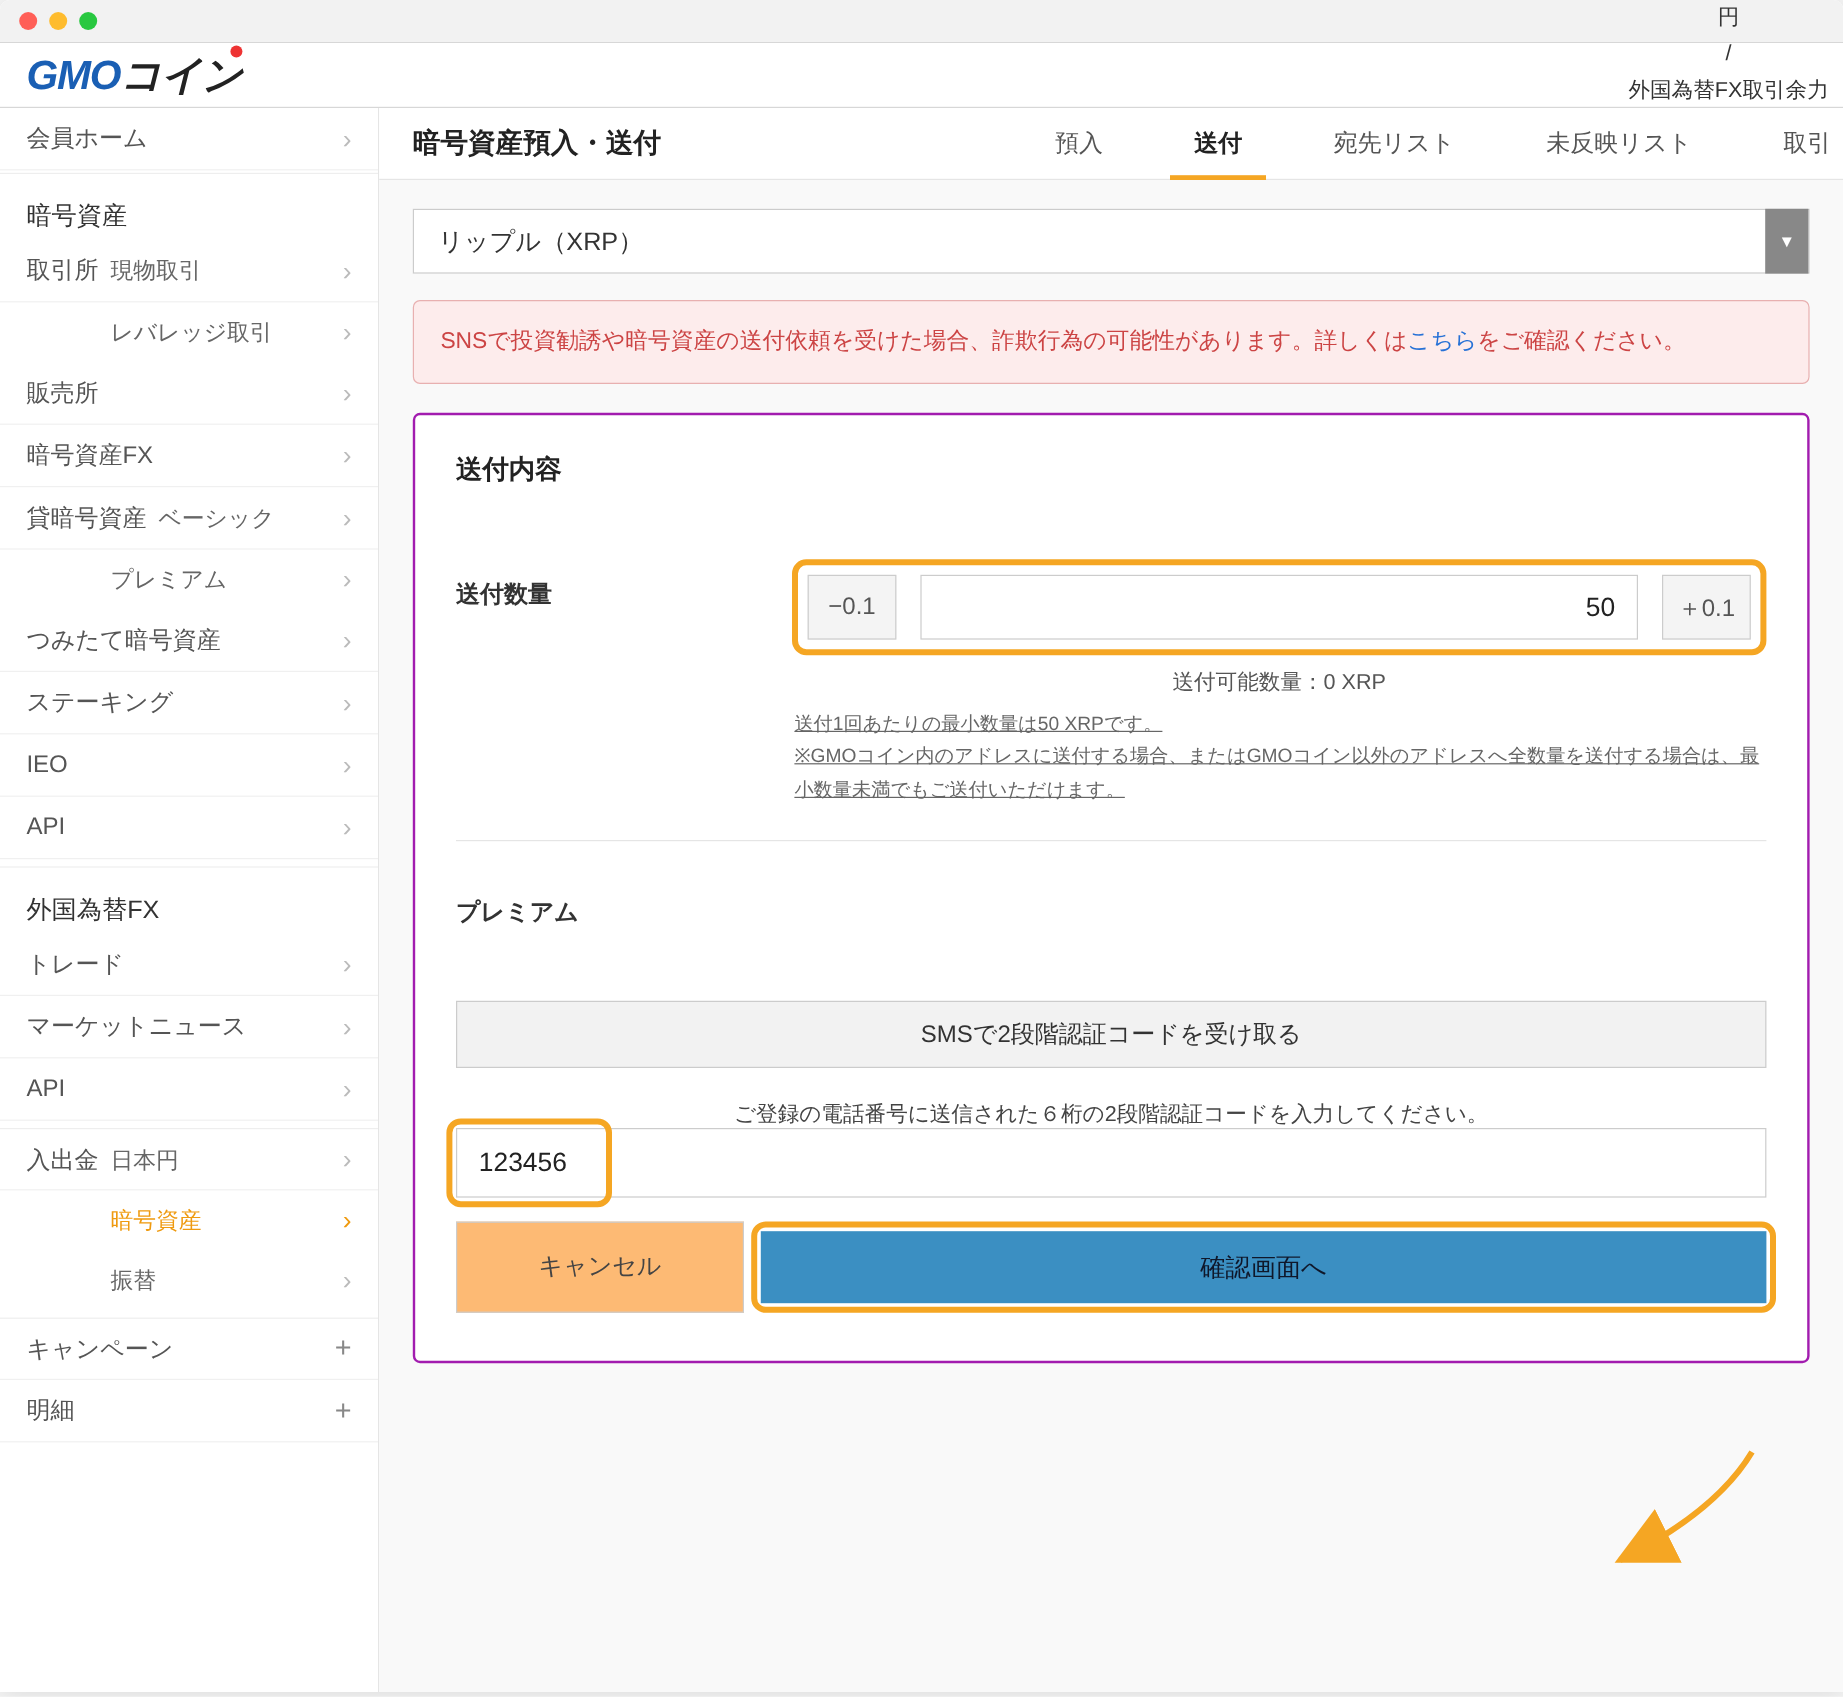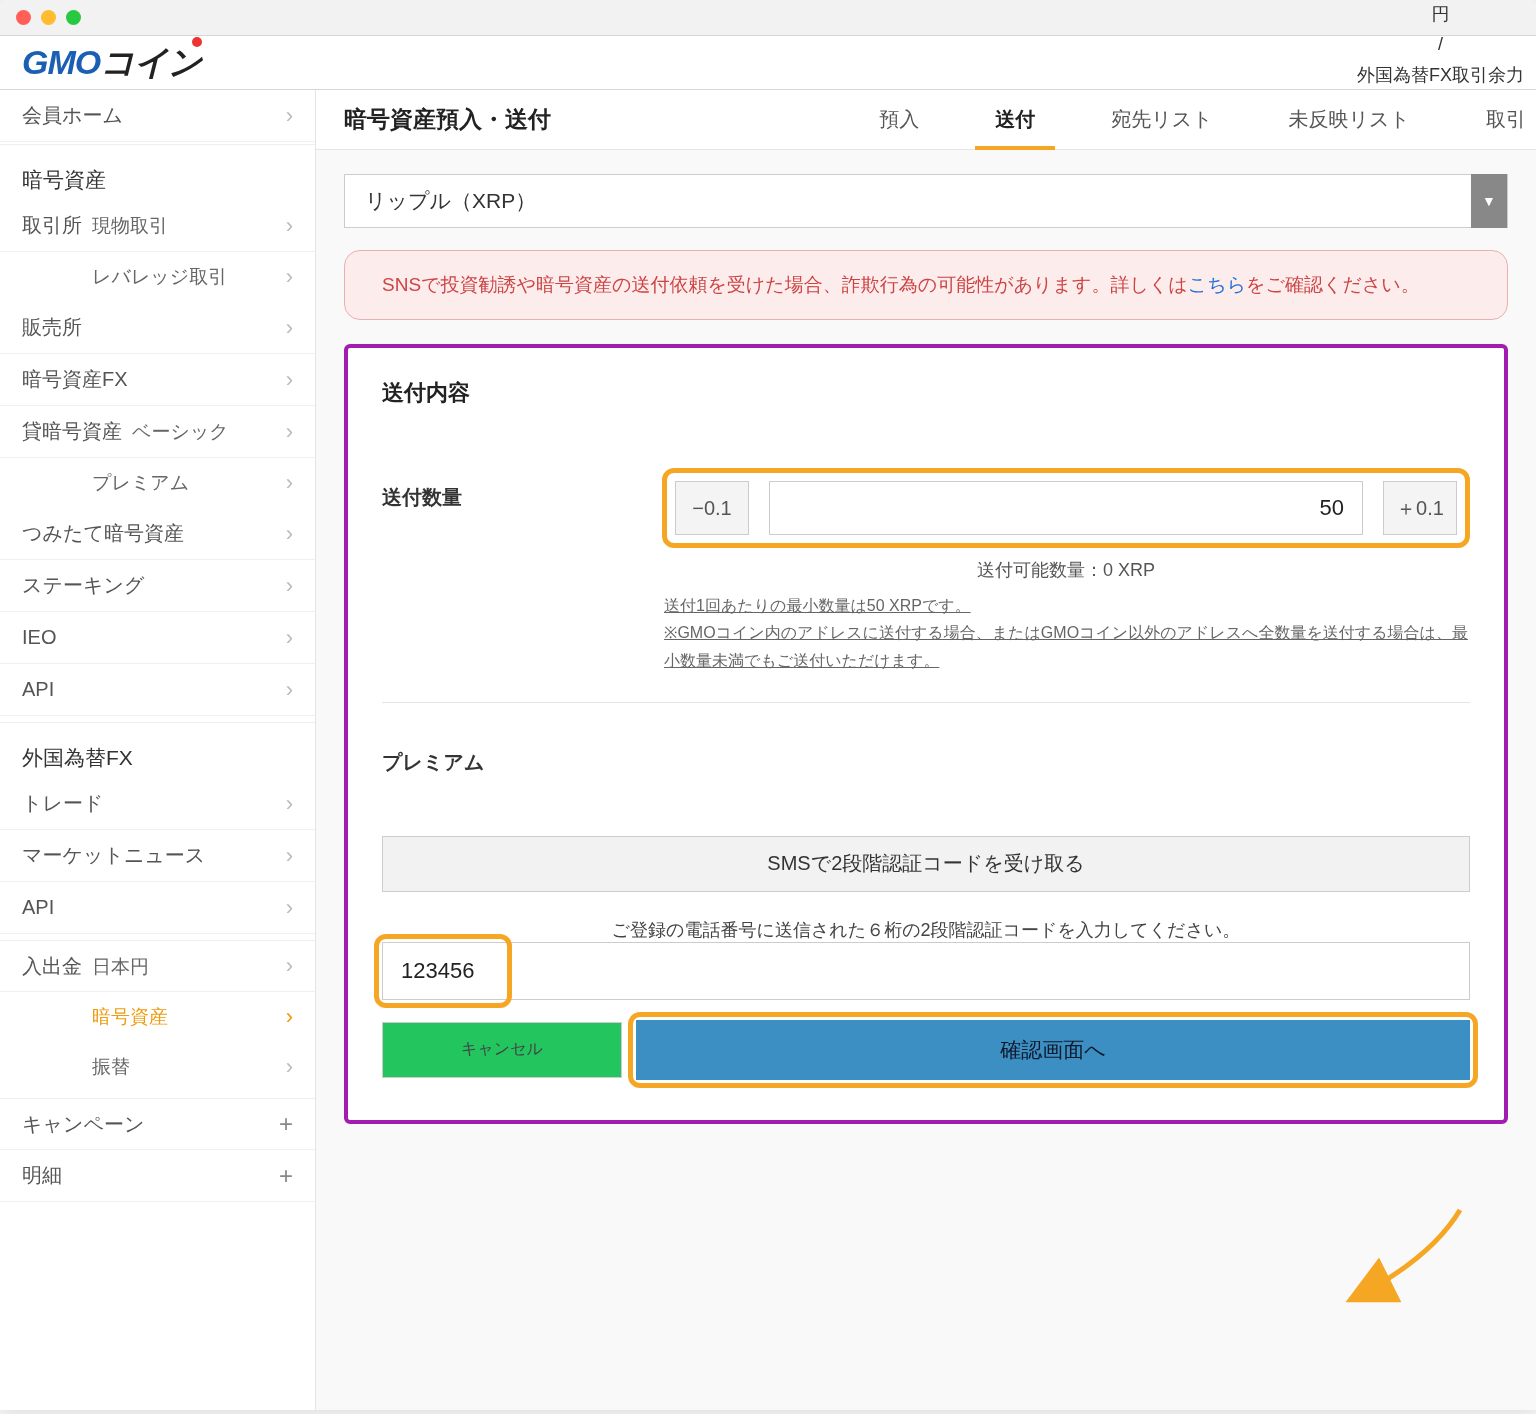--- a/index.html
+++ b/index.html
@@ -159,32 +159,32 @@
   }
   .crypto-select .dd {
     width: 36px; height: 54px; background: #888; color: #fff;
     display: flex; align-items: center; justify-content: center;
     font-size: 14px;
   }
 
   .warning-box {
     background: #fdecec;
     border: 1px solid #e8b0b0;
-    border-radius: 16px;
-    padding: 18px 37px;
+    border-radius: 6px;
+    padding: 18px 22px;
     font-size: 19px;
     line-height: 1.7;
     color: #c44;
     margin-bottom: 24px;
   }
   .warning-box a { color: #2671d6; text-decoration: none; }
 
   .panel {
     background: #fff;
-    border: 4px solid #a21caf;
+    border: 2px solid #a21caf;
     border-radius: 6px;
     padding: 30px 34px 40px;
   }
   .panel-title { font-size: 22px; font-weight: 700; margin-bottom: 60px; color: #222; }
 
   .form-row { display: flex; align-items: flex-start; margin-bottom: 28px; }
   .form-label { width: 280px; font-size: 20px; font-weight: 600; color: #333; padding-top: 16px; }
   .form-field { flex: 1; }
 
   .highlight-box {
@@ -259,24 +259,24 @@
     border: 5px solid #f5a623;
     border-radius: 12px;
     width: 138px;
     height: 74px;
     pointer-events: none;
   }
 
   .btn-row { display: flex; gap: 0; align-items: center; margin-top: 10px; }
   .cancel-btn {
     flex: 0 0 240px;
-    height: 56px;
-    background: #22c55e;
-    border: 1px solid #ccc;
-    font-size: 16px;
+    height: 76px;
+    background: #fdba74;
+    border: 1px solid #ccc;
+    font-size: 20px;
     color: #444;
     cursor: pointer;
     margin-right: 14px;
   }
   .confirm-wrap {
     flex: 1;
     position: relative;
   }
   .confirm-btn {
     width: 100%;

